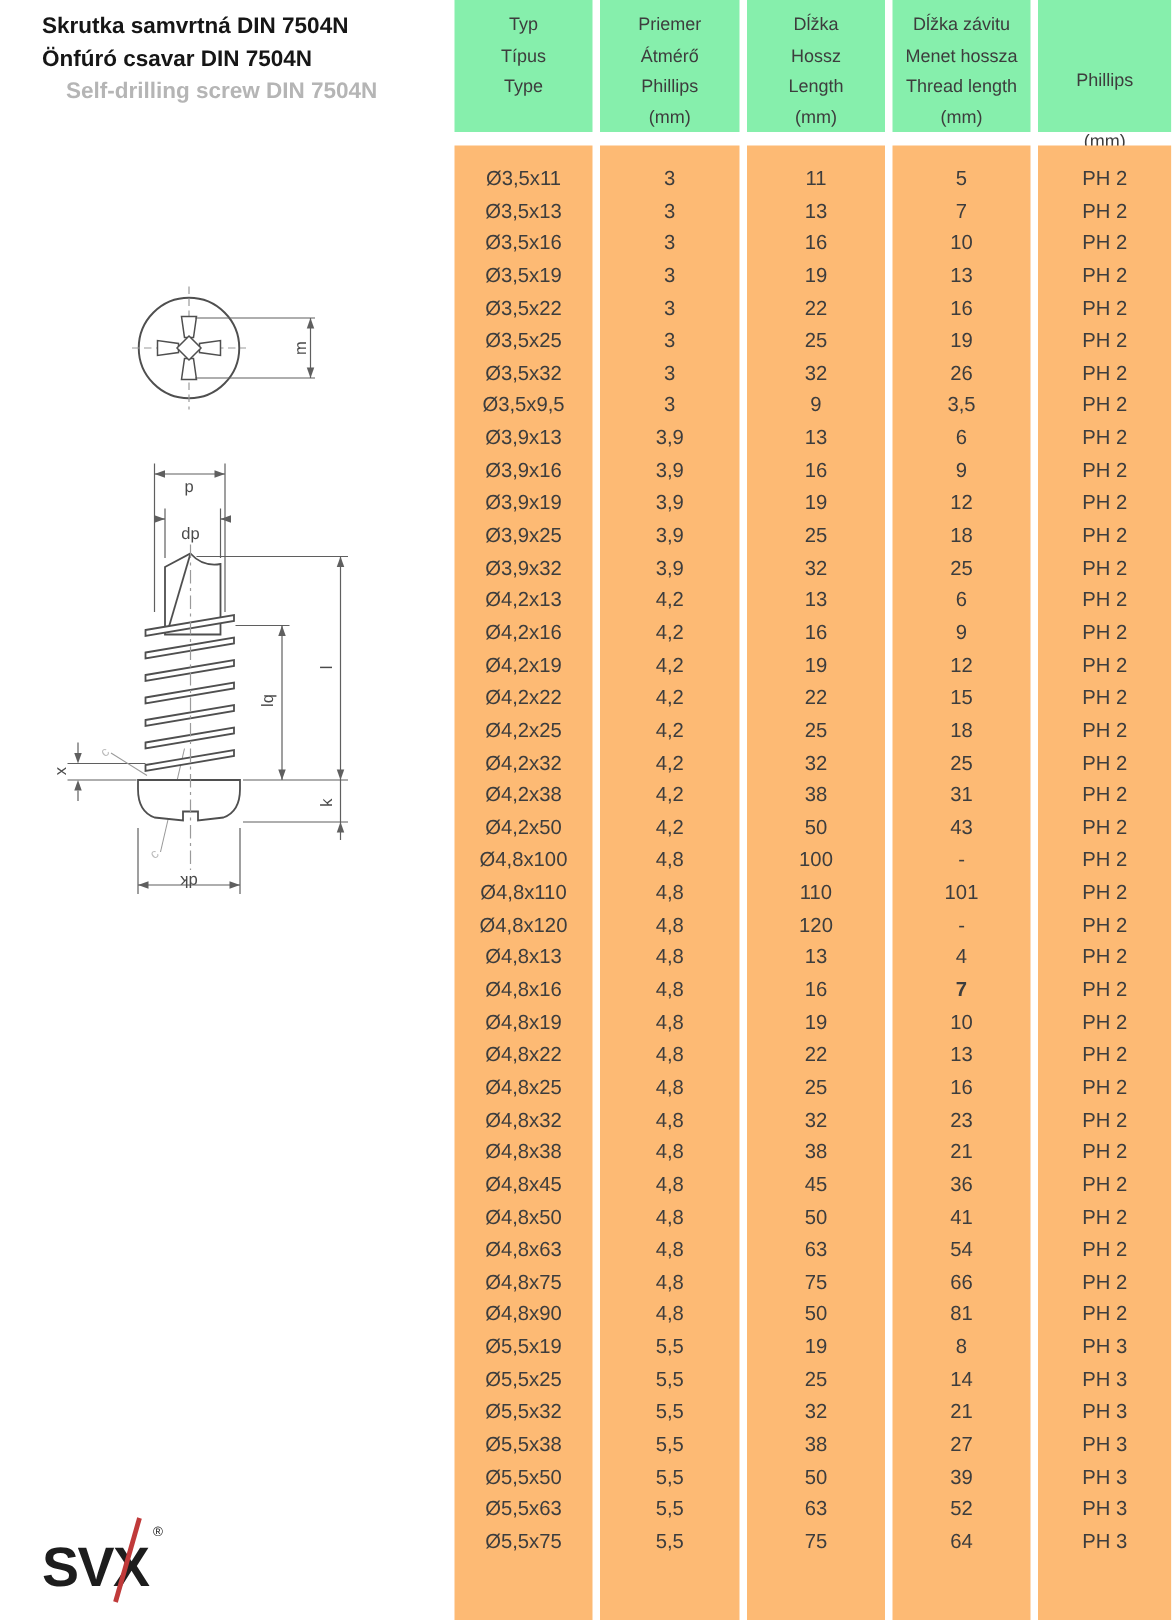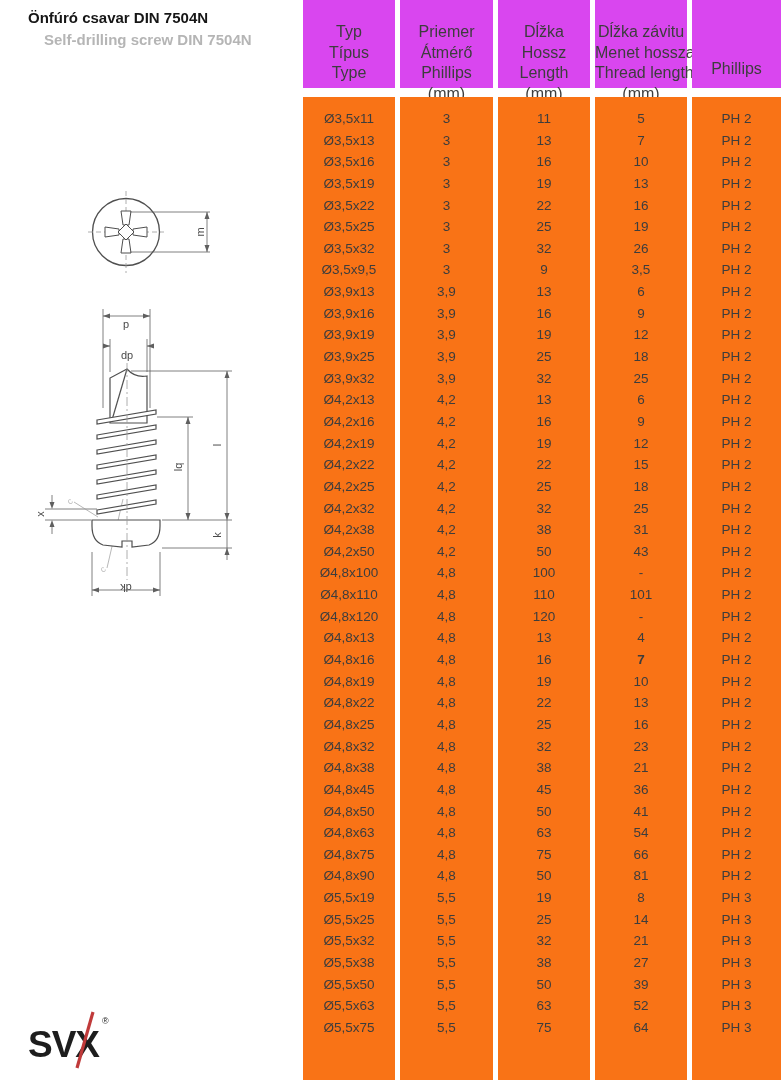--- a/index.html
+++ b/index.html
@@ -6,42 +6,43 @@
   .page{position:relative;width:781px;height:1080px;background:#ffffff;overflow:hidden;
         font-family:"Liberation Sans",sans-serif;}
   
   .titles{position:absolute;left:28px;top:7px;}
   .title-line{font-size:15px;font-weight:bold;color:#161616;line-height:21.5px;white-space:nowrap;}
   .title-line.muted{color:#b5b5b5;margin-left:16px;}
   
   .table-wrap{position:absolute;left:303px;top:0;width:478px;height:1080px;
               display:grid;grid-template-columns:92px 93px 92px 92px 1fr;
               grid-template-rows:88px 1fr;gap:9px 5px;}
-  .hcell{background:#d946ef;text-align:center;font-size:16px;color:#3d3d3d;
-         padding-top:22px;box-sizing:border-box;}
+  .hcell{background:#86efac;text-align:center;font-size:12px;color:#3d3d3d;
+         padding-top:6px;box-sizing:border-box;}
   .hcell span{display:block;line-height:20.6px;white-space:nowrap;}
   .hcell.phillips span.l1{margin-top:37px;}
   .hcell.phillips span.l2{margin-top:20.6px;}
-  .bcell{background:#f97316;padding-top:11px;box-sizing:border-box;overflow:hidden;}
+  .bcell{background:#fdba74;padding-top:11px;box-sizing:border-box;overflow:hidden;}
   .trow{height:21.65px;line-height:21.65px;font-size:13.5px;color:#3d3d3d;
         text-align:center;white-space:nowrap;}
   .trow.bold{font-weight:bold;}
   
   .drawing{position:absolute;left:30px;top:180px;}
   .logo{position:absolute;left:26px;top:1010px;}
   svg text{font-family:"Liberation Sans",sans-serif;}
   .dim-label{font-size:11px;fill:#4a4a4a;}
   .leader-note{font-size:9px;fill:#bcbcbc;}
 </style>
 </head>
 <body>
 
 <div class="page">
 
   <div class="titles">
+    <div class="title-line">Skrutka samvrtná DIN 7504N</div>
     <div class="title-line">Önfúró csavar DIN 7504N</div>
     <div class="title-line muted">Self-drilling screw DIN 7504N</div>
   </div>
 
   <svg class="drawing" width="220" height="450" viewBox="0 0 220 450">
     <g stroke="#4f4f4f" fill="none" stroke-width="1.3">
       <circle cx="96" cy="52" r="33.5"></circle>
     </g>
     <g stroke="#9a9a9a" stroke-width="0.8">
       <line x1="96" y1="11" x2="96" y2="93" stroke-dasharray="5,3"></line>

